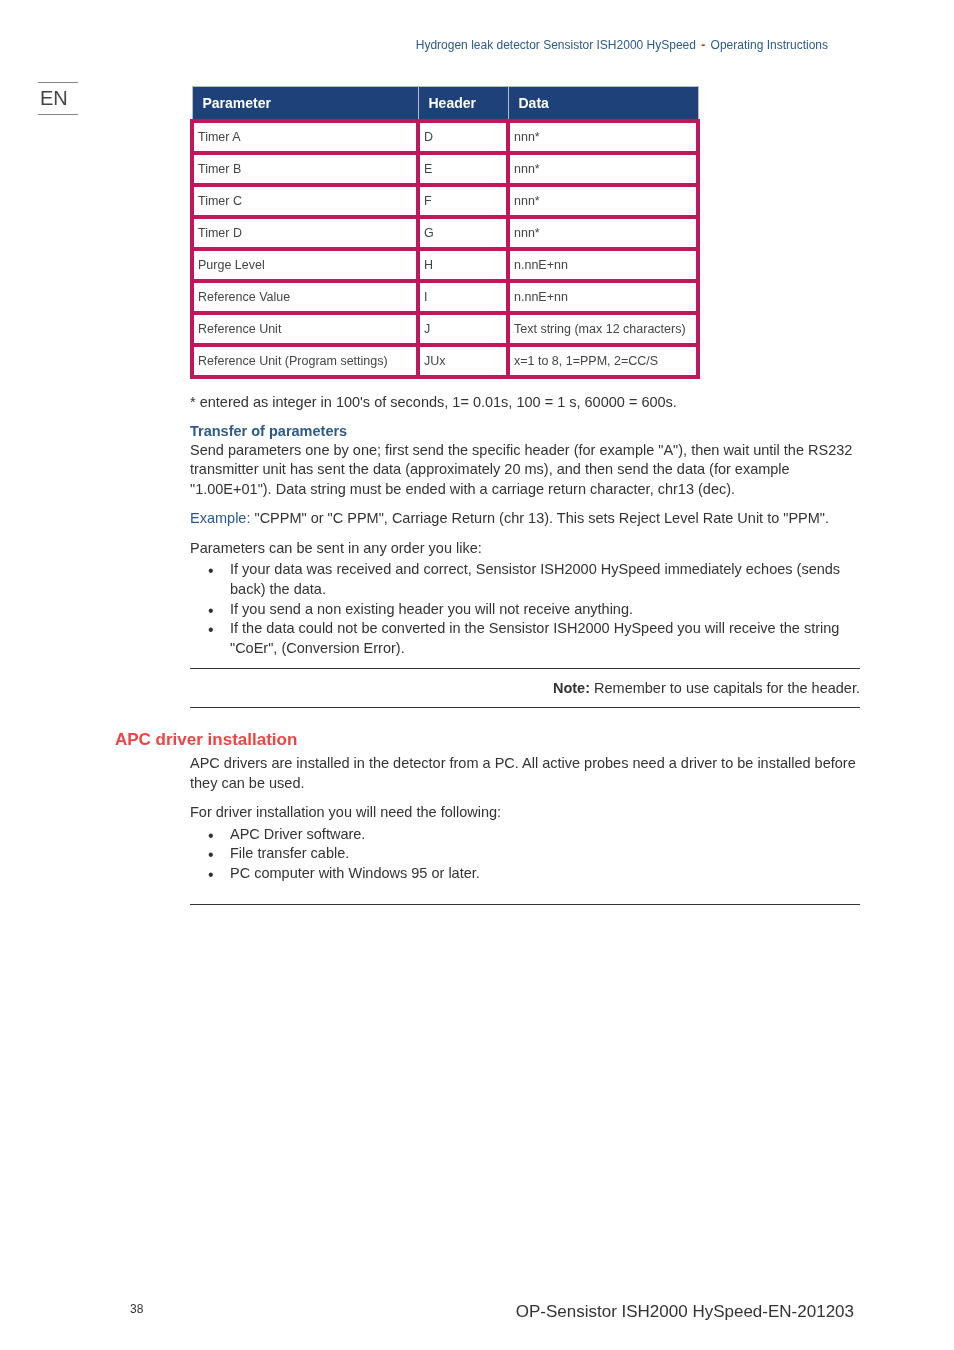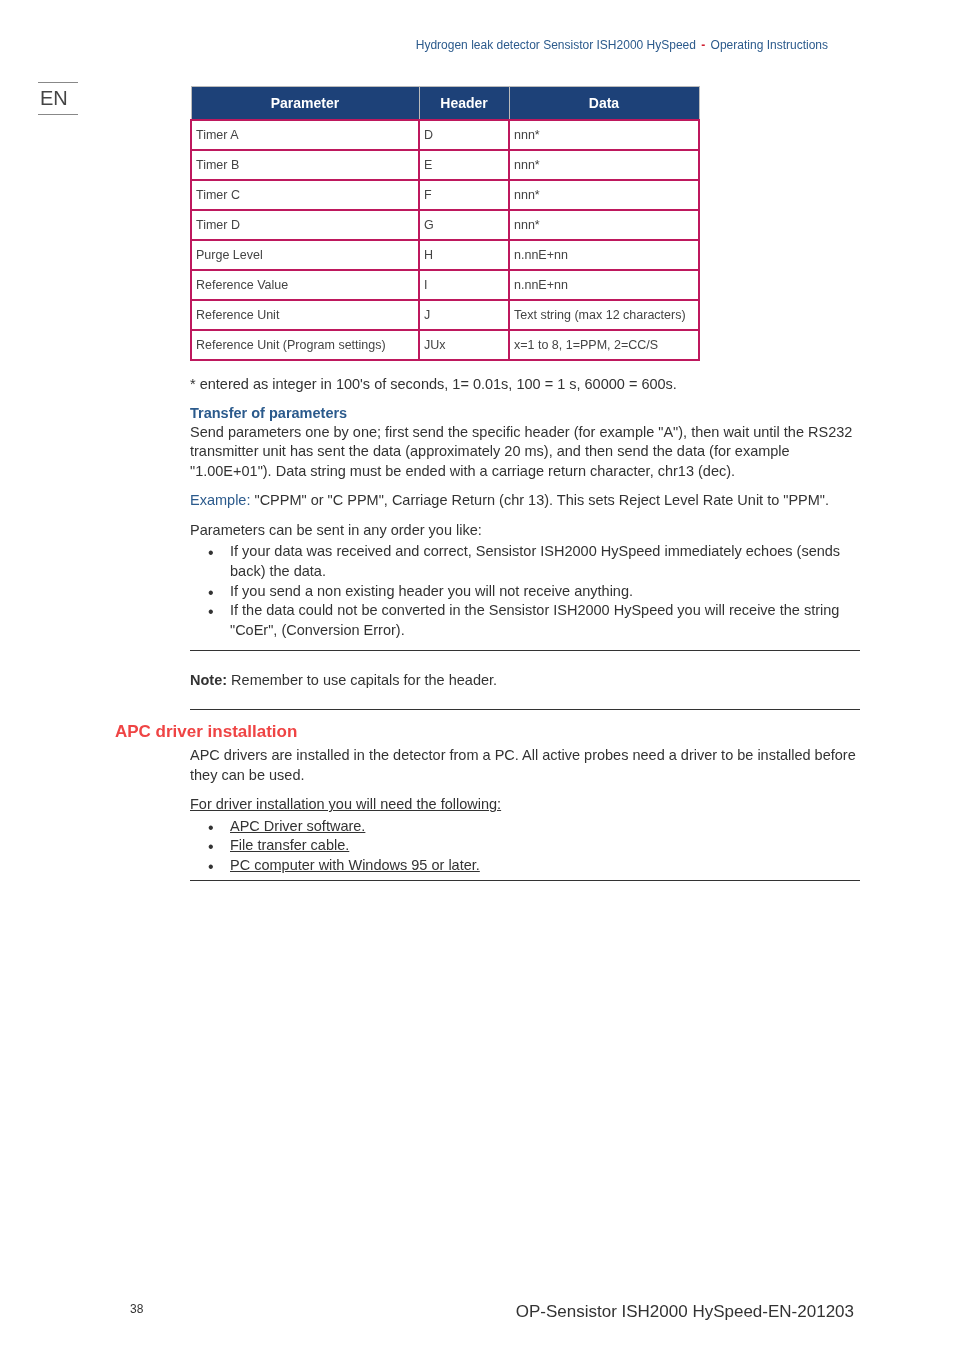--- a/index.html
+++ b/index.html
@@ -43,27 +43,27 @@
   }
   table.param {
     border-collapse: collapse;
     width: 510px;
     margin-bottom: 14px;
   }
   table.param th {
     background: #1d4178;
     color: #fff;
     font-weight: bold;
-    text-align: center;
+    text-align: left;
     font-size: 14px;
     padding: 8px 10px;
     border: 1px solid #bbb;
   }
   table.param td {
-    border: 2px solid #be185d;
+    border: 4px solid #be185d;
     padding: 7px 4px;
     font-size: 12.5px;
     color: #444;
   }
   .body-text {
     font-size: 14.5px;
     color: #333;
     line-height: 1.35;
     margin-bottom: 10px;
   }
@@ -95,37 +95,37 @@
     content: "•";
     position: absolute;
     left: 0;
     top: 0;
     font-size: 16px;
     color: #333;
   }
   .note-block {
     border-top: 1px solid #333;
     border-bottom: 1px solid #333;
-    padding: 21px 0;
-    margin: 8px 0 12px 0;
-    font-size: 14.5px;
+    padding: 11px 0;
+    margin: 8px 0 22px 0;
+    font-size: 14.5px;
+    text-align: right;
   }
   .note-block .note-label { font-weight: bold; }
   .section-heading {
     color: #ef4444;
     font-weight: bold;
     font-size: 17px;
     margin-left: -75px;
     margin-bottom: 4px;
   }
   .rule-block {
     border-bottom: 1px solid #333;
-    padding-bottom: 4px;
+    padding-bottom: 20px;
     margin-bottom: 10px;
-    text-decoration: underline;
   }
   .footer {
     position: absolute;
     bottom: 48px;
     left: 0;
     width: 954px;
   }
   .footer .page-num {
     position: absolute;
     left: 130px;

